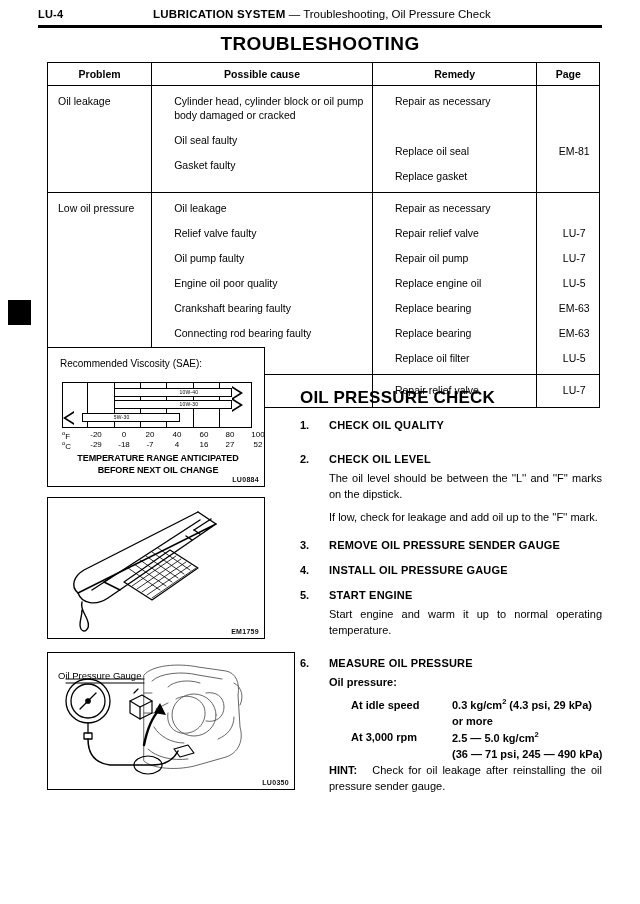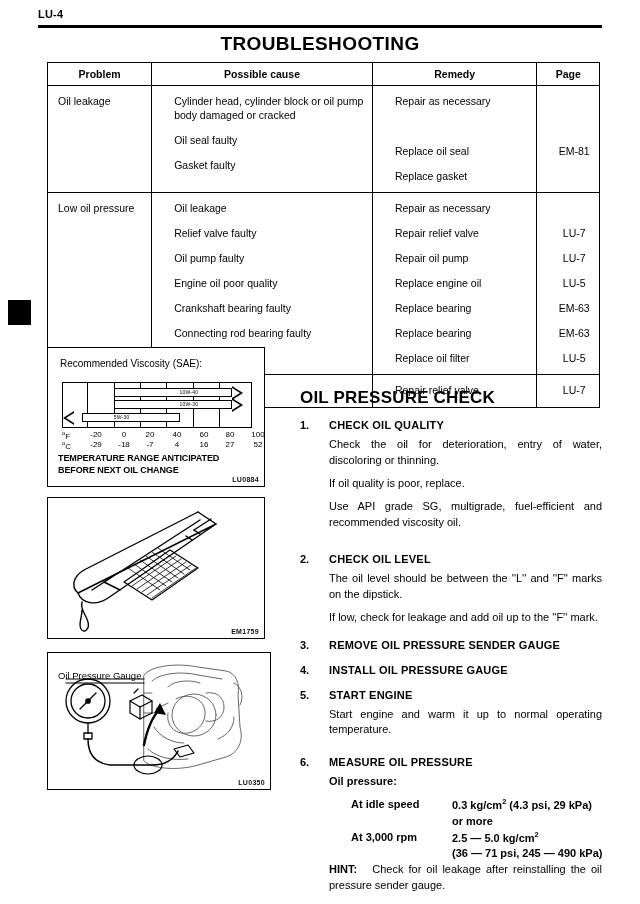--- a/index.html
+++ b/index.html
@@ -109,23 +109,23 @@
     background: #000;
   }
 
   
   .figbox {
     position: absolute;
     border: 1px solid #000;
     background: #fff;
     box-sizing: border-box;
   }
-  #fig-viscosity { left: 47px; top: 347px; width: 218px; height: 140px; }
+  #fig-viscosity { left: 47px; top: 347px; width: 218px; height: 140px; text-align: center; }
   #fig-dipstick  { left: 47px; top: 497px; width: 218px; height: 142px; }
-  #fig-gauge     { left: 47px; top: 652px; width: 224px; height: 138px; }
+  #fig-gauge     { left: 47px; top: 652px; width: 248px; height: 138px; }
 
   .fig-code {
     position: absolute;
     right: 5px;
     bottom: 3px;
     font-size: 7px;
     font-weight: bold;
     color: #111;
     letter-spacing: 0.3px;
   }
@@ -312,20 +312,24 @@
   }
   .hint { margin-top: 8px; }
   .hint b { font-weight: bold; }
   sup { font-size: 7.5px; vertical-align: super; }
 </style>
 </head>
 <body>
 
 <div class="page-header">
   <div class="page-num">LU-4</div>
+  <div class="header-title">
+    <b>LUBRICATION SYSTEM</b>
+    <span>— Troubleshooting, Oil Pressure Check</span>
+  </div>
 </div>
 <div class="header-rule"></div>
 
 <div class="troubleshooting-title">TROUBLESHOOTING</div>
 
 <table class="tbl">
   <thead>
     <tr>
       <th class="c-problem">Problem</th>
       <th class="c-cause">Possible cause</th>
@@ -575,25 +579,20 @@
   </svg>
   <div class="fig-code">LU0350</div>
 </div>
 
 <div class="proc">
   <div class="proc-title">OIL PRESSURE CHECK</div>
 
   <div class="step">
     <div class="step-num">1.</div>
     <div class="step-head">CHECK OIL QUALITY</div>
-    <div class="step-body">
-      <p class="just">Check the oil for deterioration, entry of water, discoloring or thinning.</p>
-      <p>If oil quality is poor, replace.</p>
-      <p class="just">Use API grade SG, multigrade, fuel-efficient and recommended viscosity oil.</p>
-    </div>
   </div>
 
   <div class="step" style="margin-top:22px">
     <div class="step-num">2.</div>
     <div class="step-head">CHECK OIL LEVEL</div>
     <div class="step-body">
       <p class="just">The oil level should be between the ''L'' and ''F'' marks on the dipstick.</p>
       <p>If low, check for leakage and add oil up to the ''F'' mark.</p>
     </div>
   </div>

